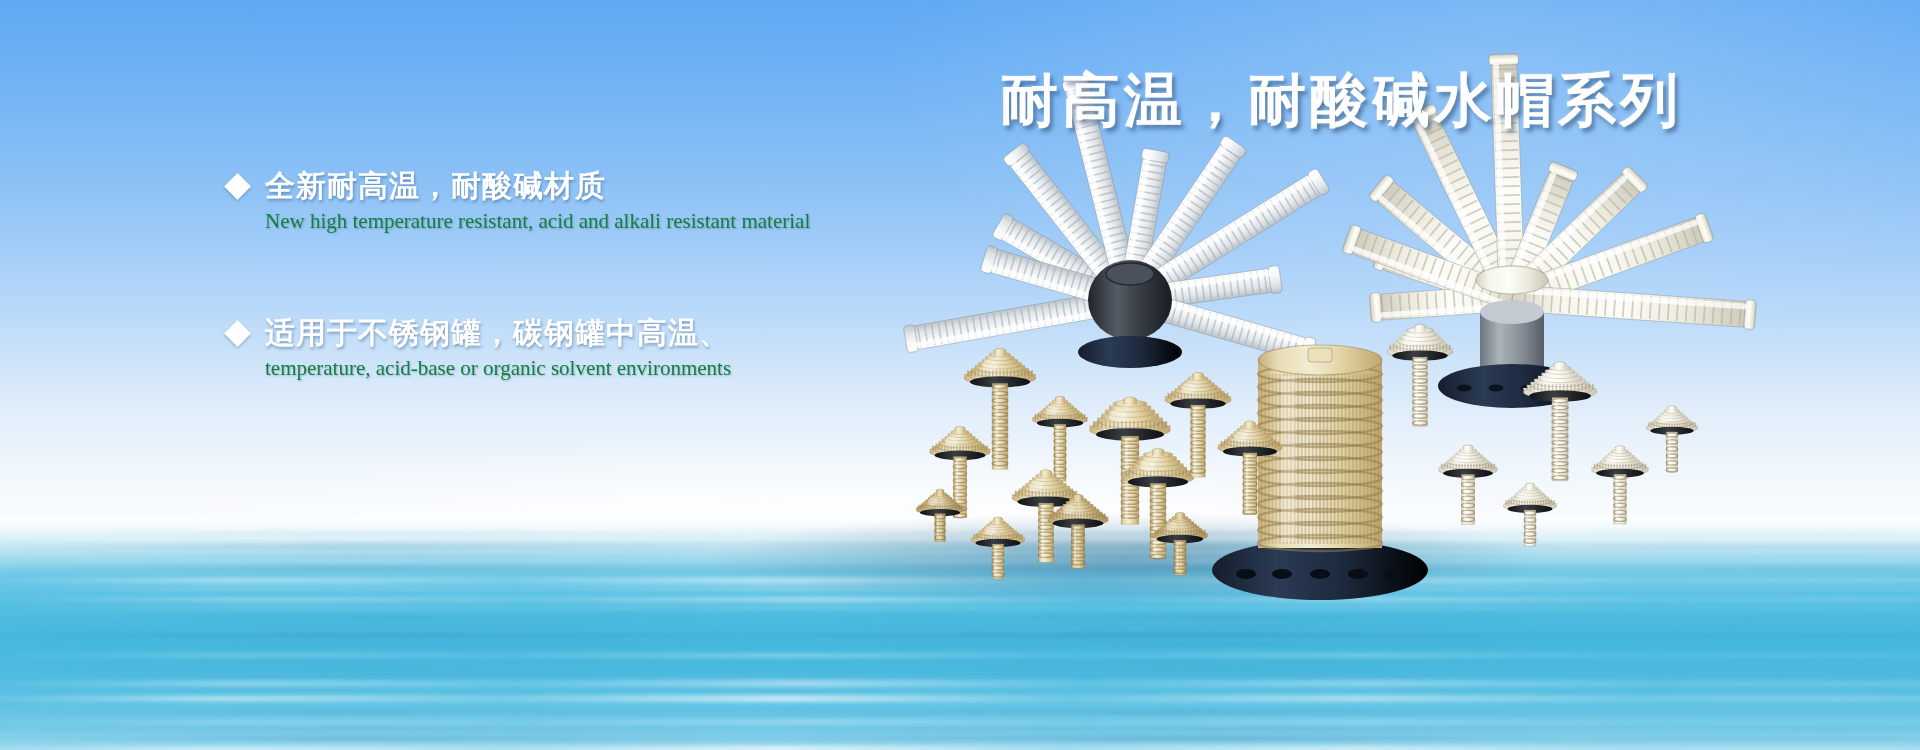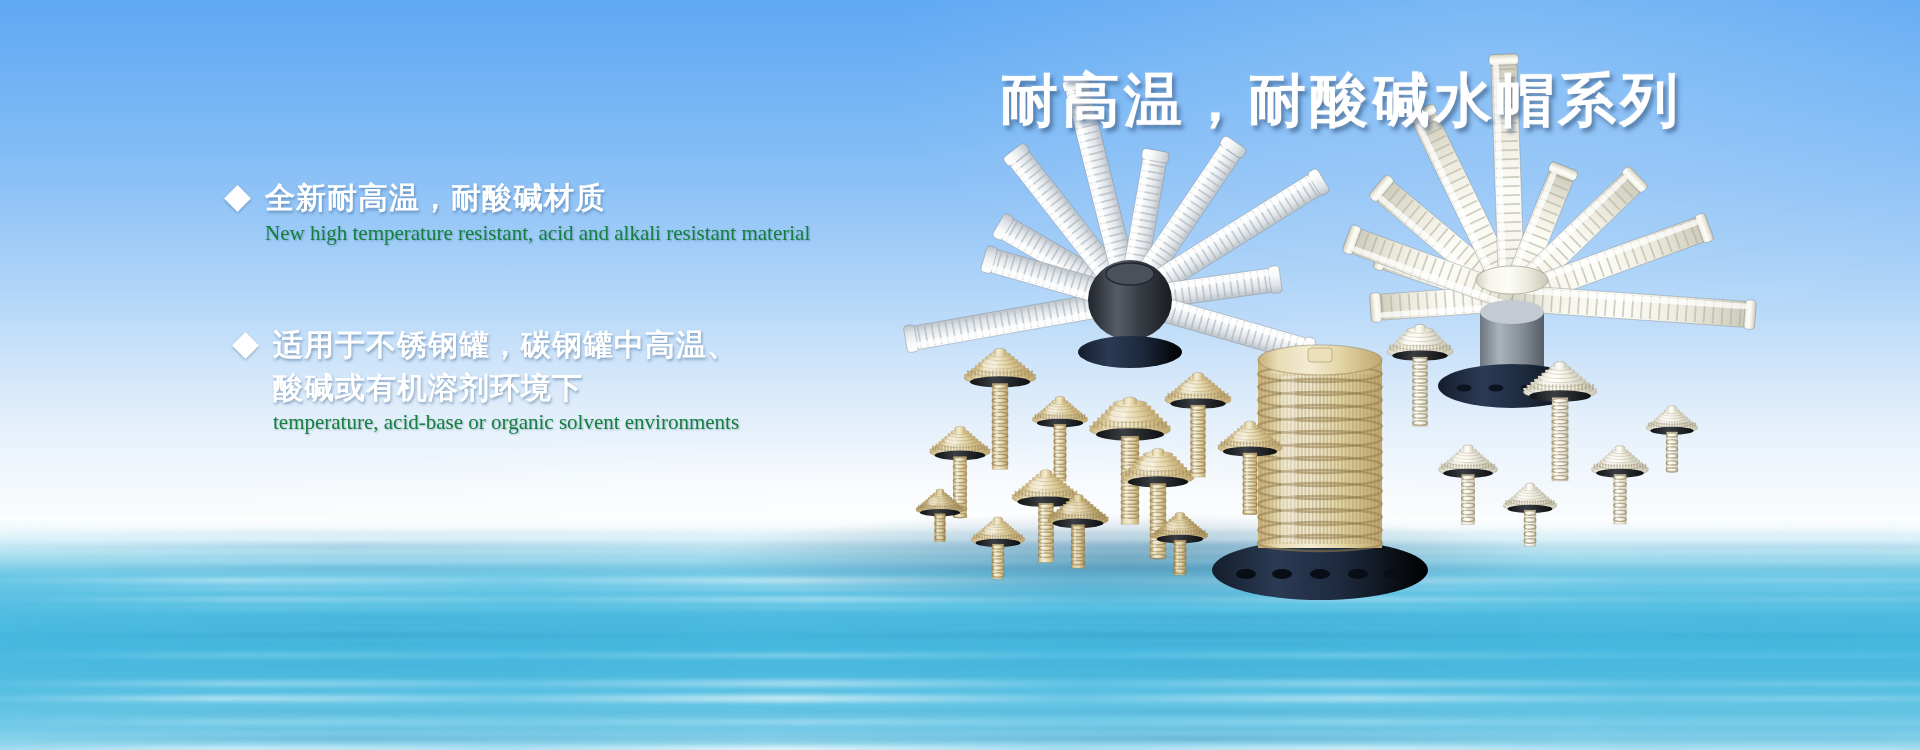--- a/index.html
+++ b/index.html
@@ -84,21 +84,21 @@
 
   
   .title{
     position:absolute;left:1000px;top:62px;
     font-size:58px;font-weight:bold;color:#ffffff;
     letter-spacing:4px;
     white-space:nowrap;
     text-shadow:3px 4px 4px rgba(40,70,110,.55), 0 0 2px rgba(255,255,255,.5);
   }
 
-  .bullet-block{position:absolute;margin-top:12px;}
+  .bullet-block{position:absolute;}
   .bullet-row{display:flex;align-items:flex-start;}
   .diamond{
     width:19px;height:19px;
     background:#ffffff;
     transform:rotate(45deg);
     margin-top:12px;margin-right:18px;
     flex:0 0 auto;
     box-shadow:1px 1px 3px rgba(40,70,110,.35);
   }
   .cn{
@@ -1801,24 +1801,23 @@
   <div class="bullet-block" style="left:228px;top:165px;">
     <div class="bullet-row">
       <div class="diamond"></div>
       <div>
         <div class="cn">全新耐高温，耐酸碱材质</div>
       </div>
     </div>
     <div class="en en-indent">New high temperature resistant, acid and alkali resistant material</div>
   </div>
 
-  <div class="bullet-block" style="left:236px;top:312px;">
+  <div class="bullet-block" style="left:228px;top:312px;">
     <div class="bullet-row">
       <div class="diamond"></div>
       <div>
         <div class="cn">适用于不锈钢罐，碳钢罐中高温、</div>
-        <div class="cn">酸碱或有机溶剂环境下</div>
       </div>
     </div>
     <div class="en en-indent">temperature, acid-base or organic solvent environments</div>
   </div>
 
 </div>
 
 </body></html>

